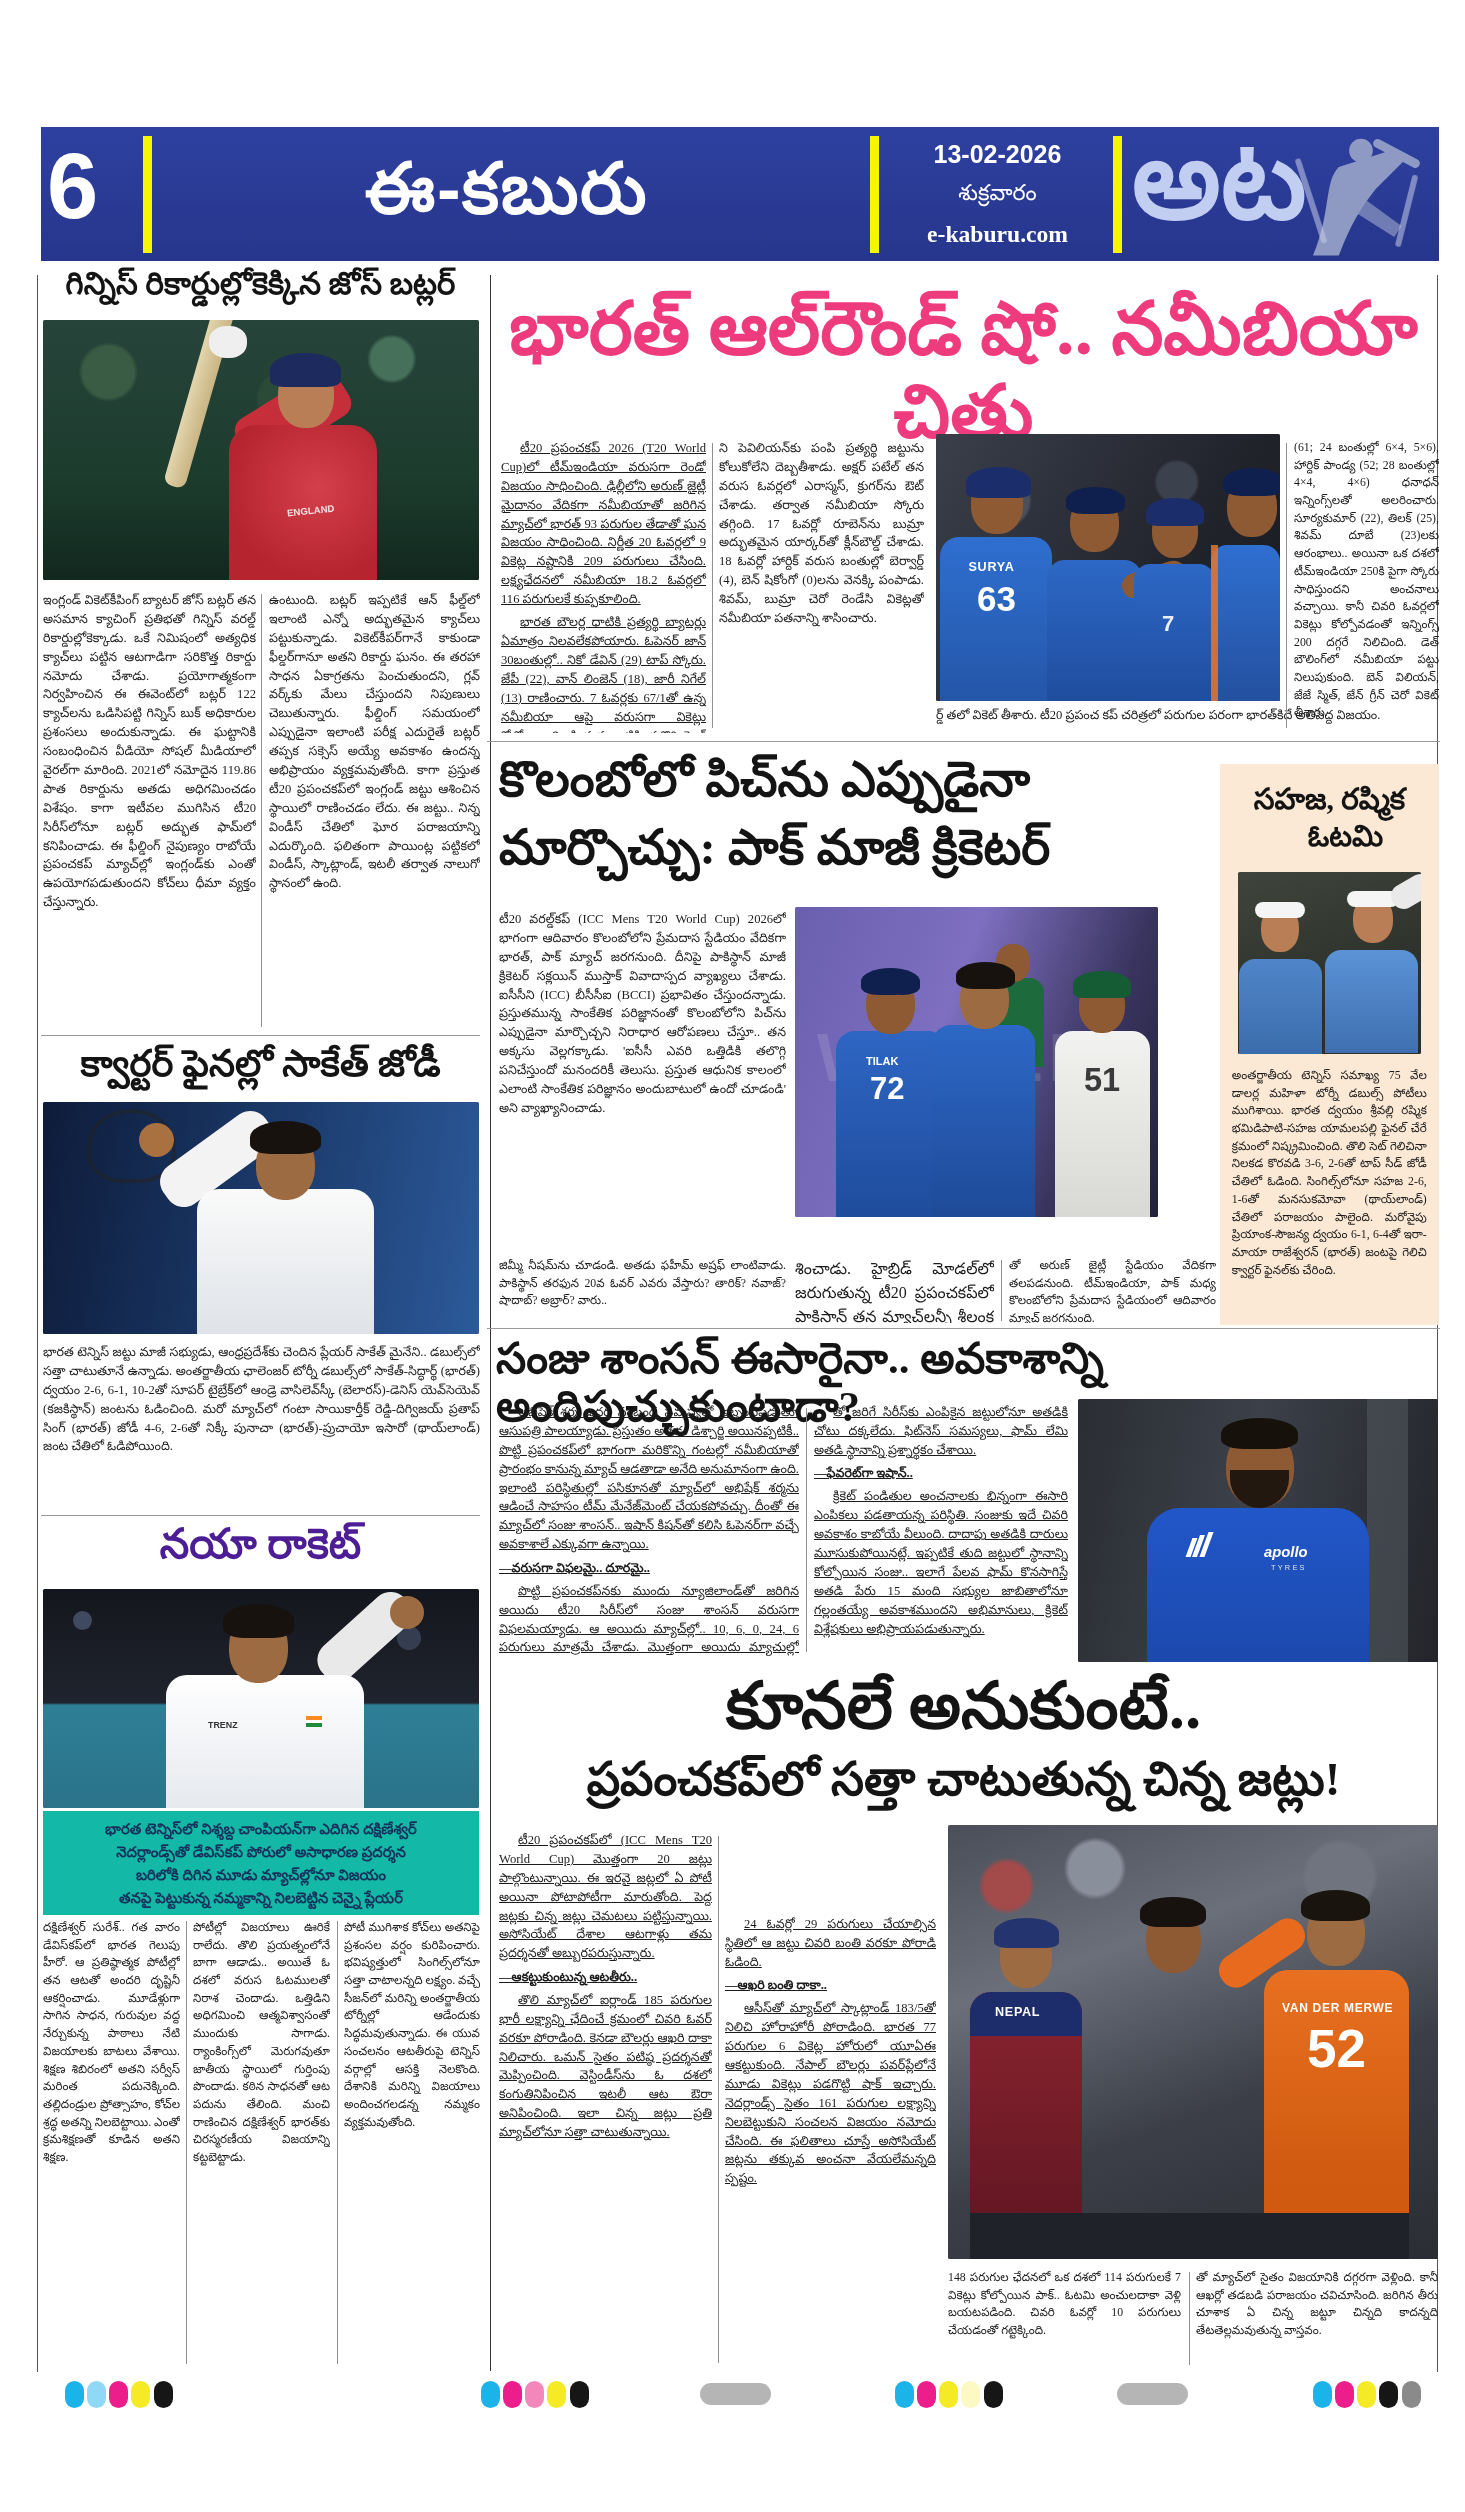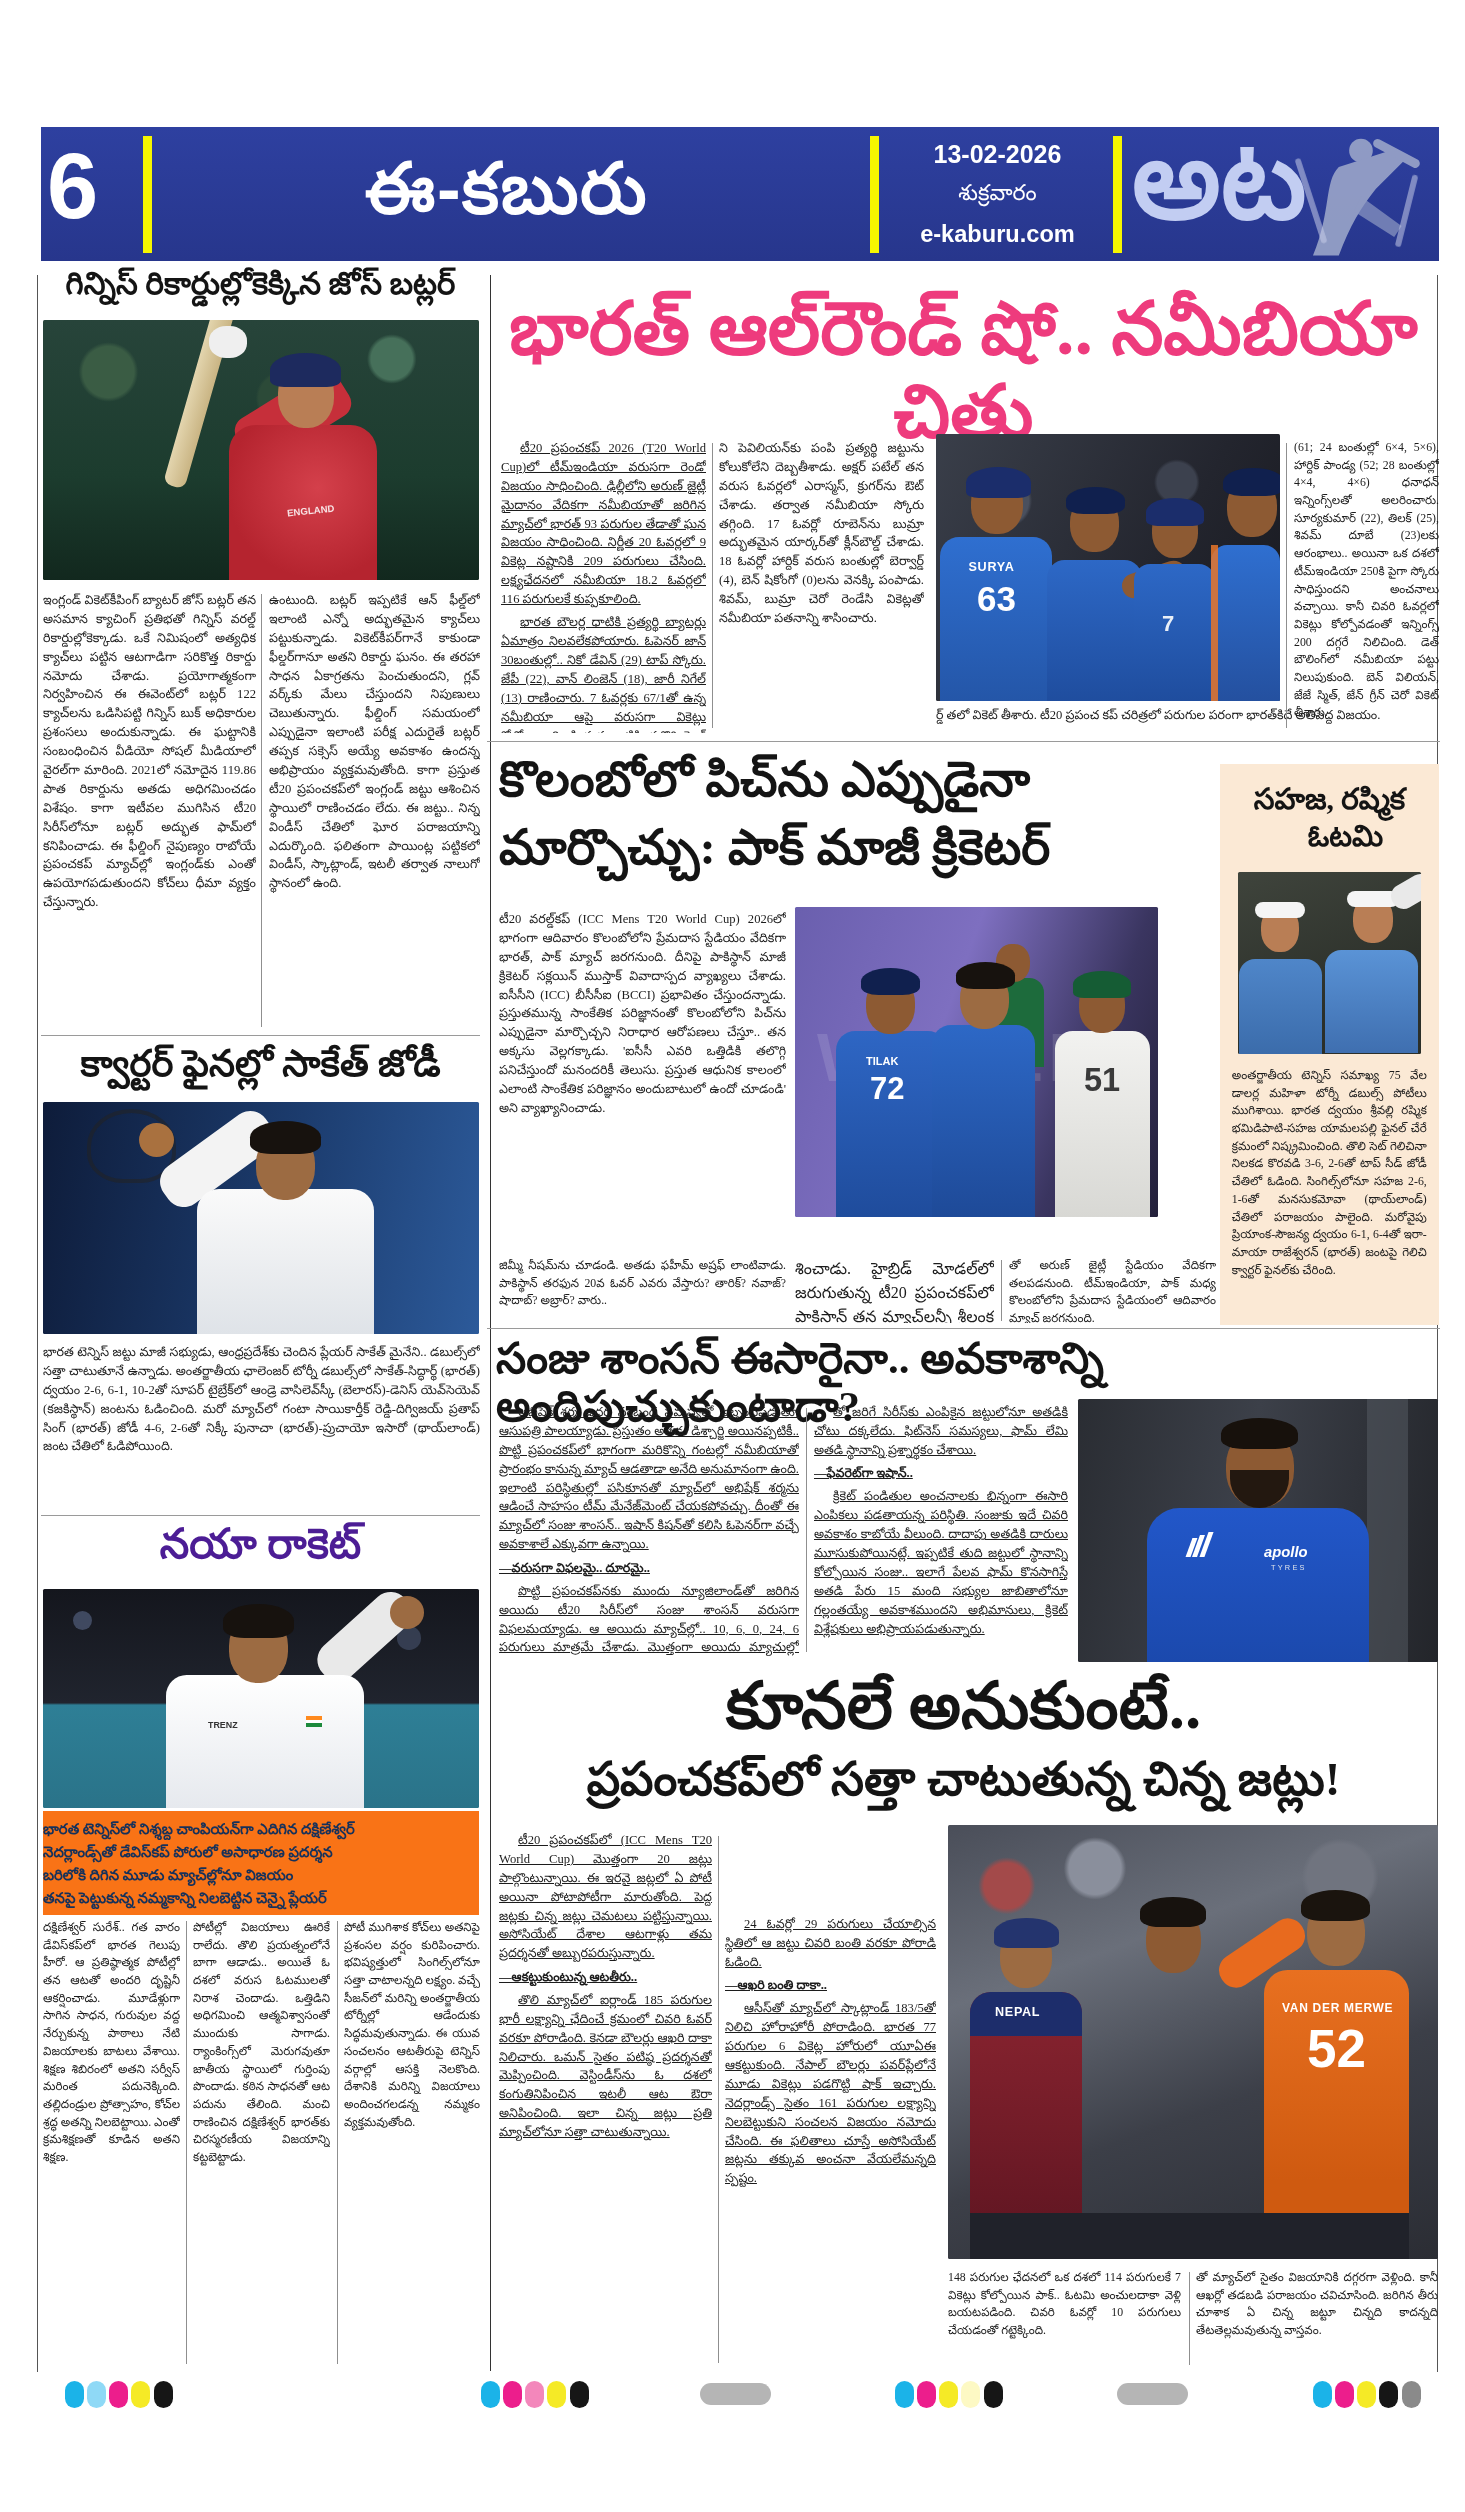--- a/index.html
+++ b/index.html
@@ -15,39 +15,39 @@
   .center{text-align:center;}
   .photo{position:absolute;overflow:hidden;border-radius:1.5px;}
   .head-sk{position:absolute;border-radius:46%;}
   .torso{position:absolute;}
   .cap{position:absolute;border-radius:50% 50% 20% 20%;}
   .masthead{position:absolute;left:41px;top:127px;width:1398px;height:134px;
      background:linear-gradient(180deg,#2e40a0,#27368c);color:#fff;font-family:"Liberation Sans","DejaVu Sans",sans-serif;}
   .ybar{position:absolute;top:8.9px;width:8.9px;height:117px;background:#f6f600;}
   .dotmark{position:absolute;width:19px;height:26.6px;border-radius:9.6px;}
   .graymark{position:absolute;width:71px;height:22px;border-radius:11px;background:#b5b5b5;top:2.2px;}
-  .cap-box{position:absolute;background:#f97316;text-align:left;font-weight:bold;
+  .cap-box{position:absolute;background:#14b8a6;text-align:center;font-weight:bold;
      font-size:14.8px;line-height:1.55;color:#15315b;padding-top:7.4px;}
   .jersey-label{position:absolute;color:#fff;font-family:"Liberation Sans",sans-serif;font-weight:bold;}
   .bokeh{position:absolute;border-radius:50%;filter:blur(0.7px);}
 </style>
 </head>
 <body>
 
 <div class="page">
 
   <div class="masthead">
     <div class="abs" style="left:5.9px;top:7.4px;font-size:92px;font-weight:bold;">6</div>
     <div class="ybar" style="left:102px;"></div>
     <div class="abs center" style="left:222px;top:20.7px;width:487px;font-size:71px;font-weight:bold;letter-spacing:1.5px;">ఈ-కబురు</div>
     <div class="ybar" style="left:829px;"></div>
     <div class="abs center" style="left:842px;top:13.3px;width:229px;">
       <div style="font-size:25px;font-weight:bold;">13-02-2026</div>
       <div style="font-size:22px;margin-top:10.3px;">శుక్రవారం</div>
-      <div style="font-size:23.6px;font-weight:bold;margin-top:10.3px;">e-kaburu.com</div>
+      <div style="font-size:23.6px;font-weight:bold;margin-top:10.3px;font-family:Liberation Serif, serif;">e-kaburu.com</div>
     </div>
     <div class="ybar" style="left:1072px;"></div>
     <div class="abs" style="left:1091px;top:-10.3px;font-size:111px;font-weight:bold;color:#c2cdf2;
          font-family:'Liberation Serif',serif;">అట</div>
     <svg class="abs" style="right:4.4px;top:3px;" width="185" height="130" viewBox="0 0 250 176">
       <g fill="#9aa5c9" opacity="0.9">
         <circle cx="150" cy="28" r="16"></circle>
         <path d="M120 50 C100 70 110 110 85 170 L120 170 C135 130 150 105 170 80 L210 40 L195 26 Z"></path>
         <rect x="170" y="10" width="70" height="12" rx="6" transform="rotate(28 170 10)"></rect>
         <path d="M150 90 L205 130 L195 145 L140 110 Z" opacity="0.7"></path>

